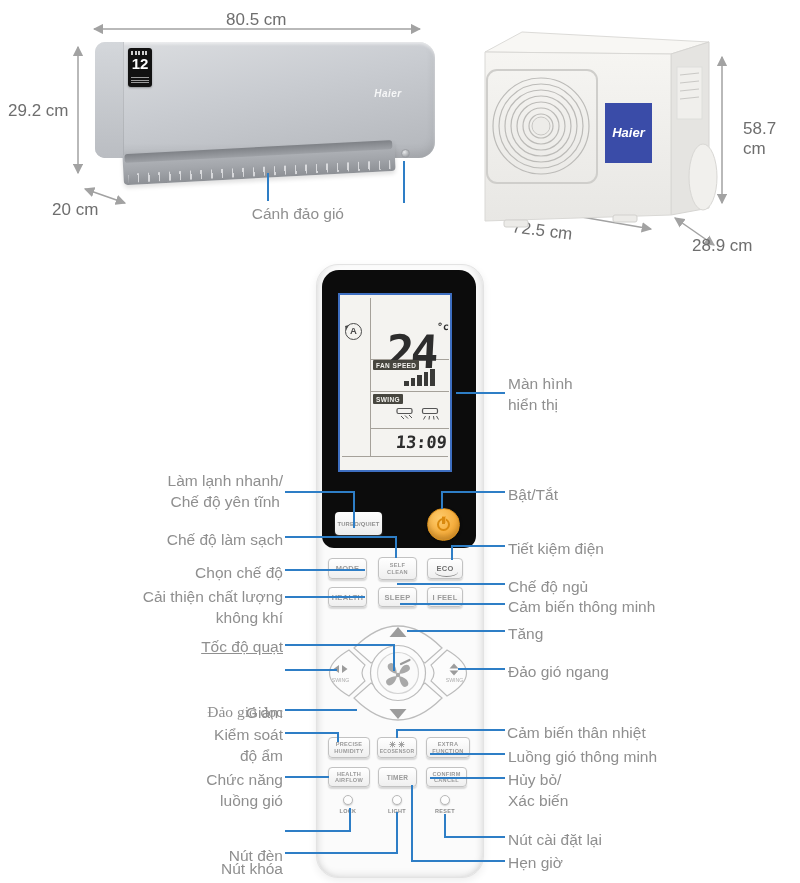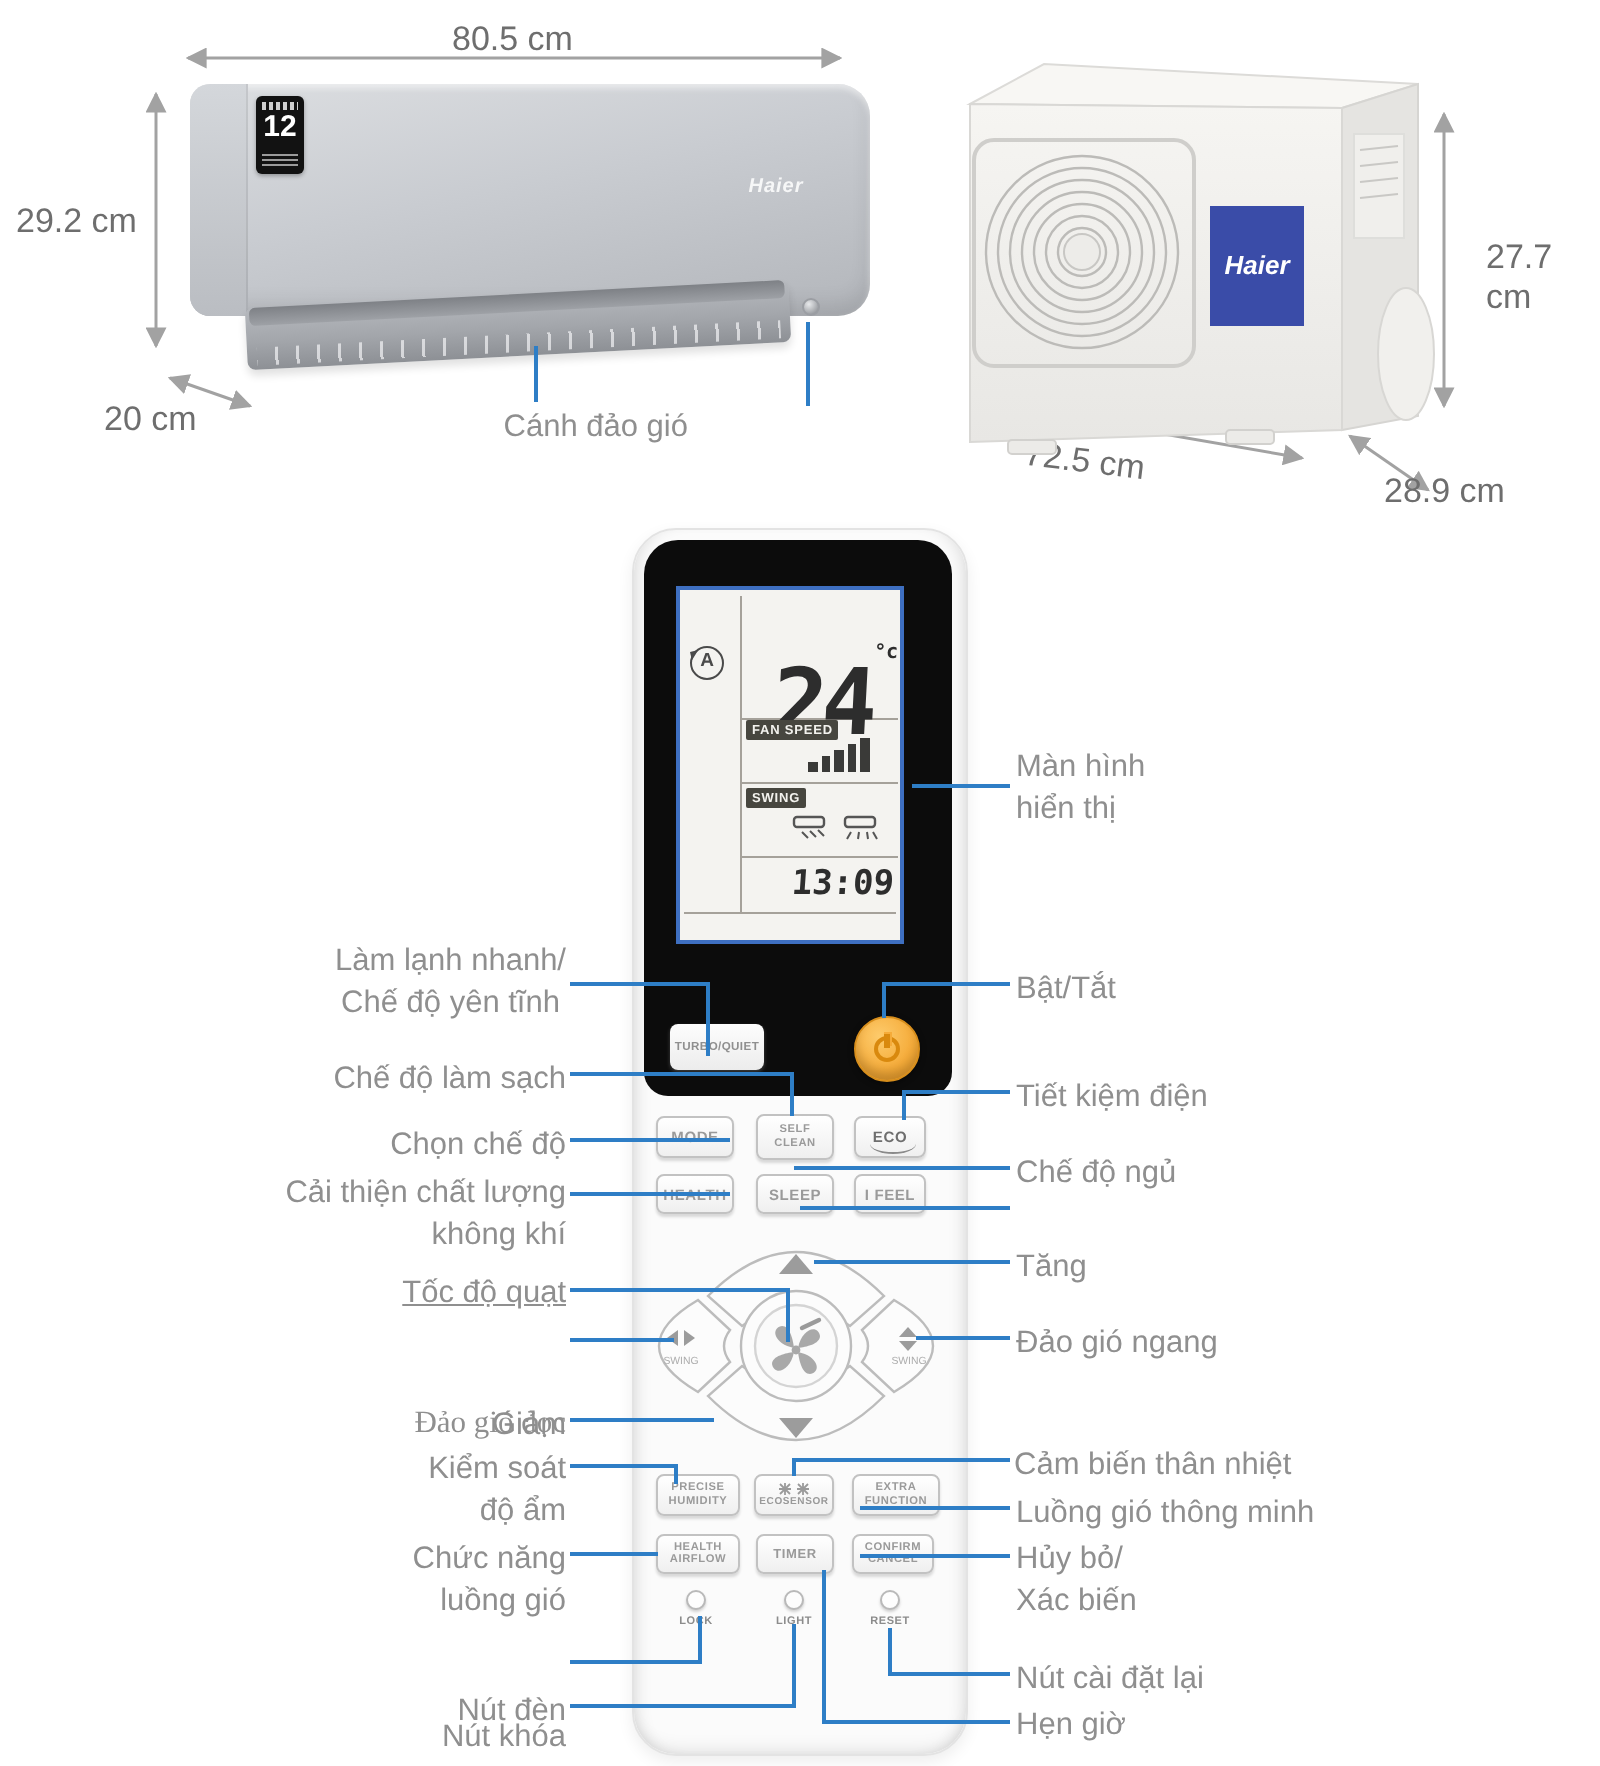--- a/index.html
+++ b/index.html
@@ -82,21 +82,21 @@
       <line x1="489" y1="201" x2="651" y2="229"></line>
       <line x1="722" y1="57" x2="722" y2="203"></line>
       <line x1="675" y1="218" x2="714" y2="245"></line>
     </g>
   </svg>
 
   <div class="dim" style="left:226px;top:10px;">80.5 cm</div>
   <div class="dim" style="left:8px;top:101px;">29.2 cm</div>
   <div class="dim" style="left:52px;top:200px;">20 cm</div>
   <div class="dim" style="left:512px;top:221px;transform:rotate(7deg);">72.5 cm</div>
-  <div class="dim" style="left:743px;top:119px;">27.7 cm</div>
+  <div class="dim" style="left:743px;top:119px;">58.7 cm</div>
   <div class="dim" style="left:692px;top:236px;">28.9 cm</div>
 
   <div class="in-body">
     <div class="in-brand">Haier</div>
   </div>
   <div class="badge12">
       <span class="num">12</span>
     </div>
   <div class="louv"></div>
   <div class="sensor"></div>
@@ -316,20 +316,21 @@
   <div class="lbl lft" style="right:517px;top:769px;">Chức năng
 luồng gió</div>
   <div class="lbl lft" style="right:517px;top:858px;">Nút khóa</div>
   <div class="lbl lft" style="right:517px;top:845px;">Nút đèn</div>
 
   <div class="lbl" style="left:508px;top:373px;">Màn hình
 hiển thị</div>
   <div class="lbl" style="left:508px;top:484px;">Bật/Tắt</div>
   <div class="lbl" style="left:508px;top:538px;">Tiết kiệm điện</div>
   <div class="lbl" style="left:508px;top:576px;">Chế độ ngủ</div>
+  <div class="lbl" style="left:508px;top:596px;">Cảm biến thông minh</div>
   <div class="lbl" style="left:508px;top:623px;">Tăng</div>
   <div class="lbl" style="left:508px;top:661px;">Đảo gió ngang</div>
   <div class="lbl" style="left:507px;top:722px;">Cảm biến thân nhiệt</div>
   <div class="lbl" style="left:508px;top:746px;text-align:center;">Luồng gió thông minh</div>
   <div class="lbl" style="left:508px;top:769px;">Hủy bỏ/
 Xác biến</div>
   <div class="lbl" style="left:508px;top:829px;">Nút cài đặt lại</div>
   <div class="lbl" style="left:508px;top:852px;">Hẹn giờ</div>
 
 </div>

